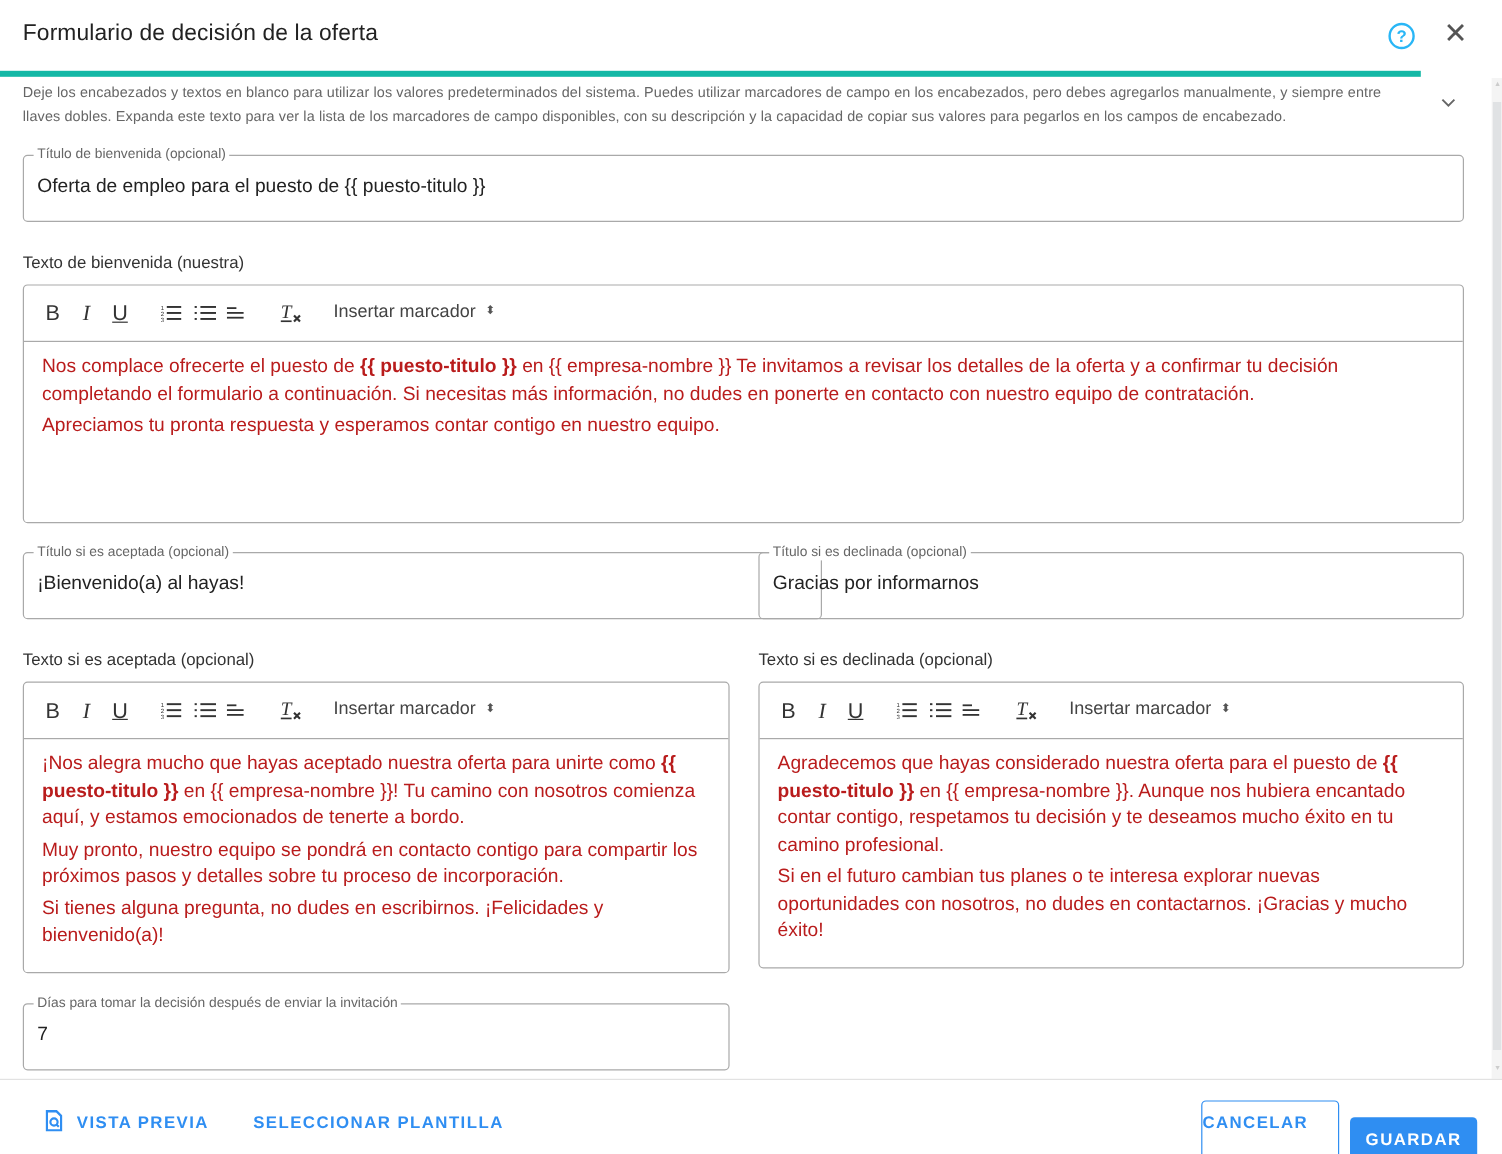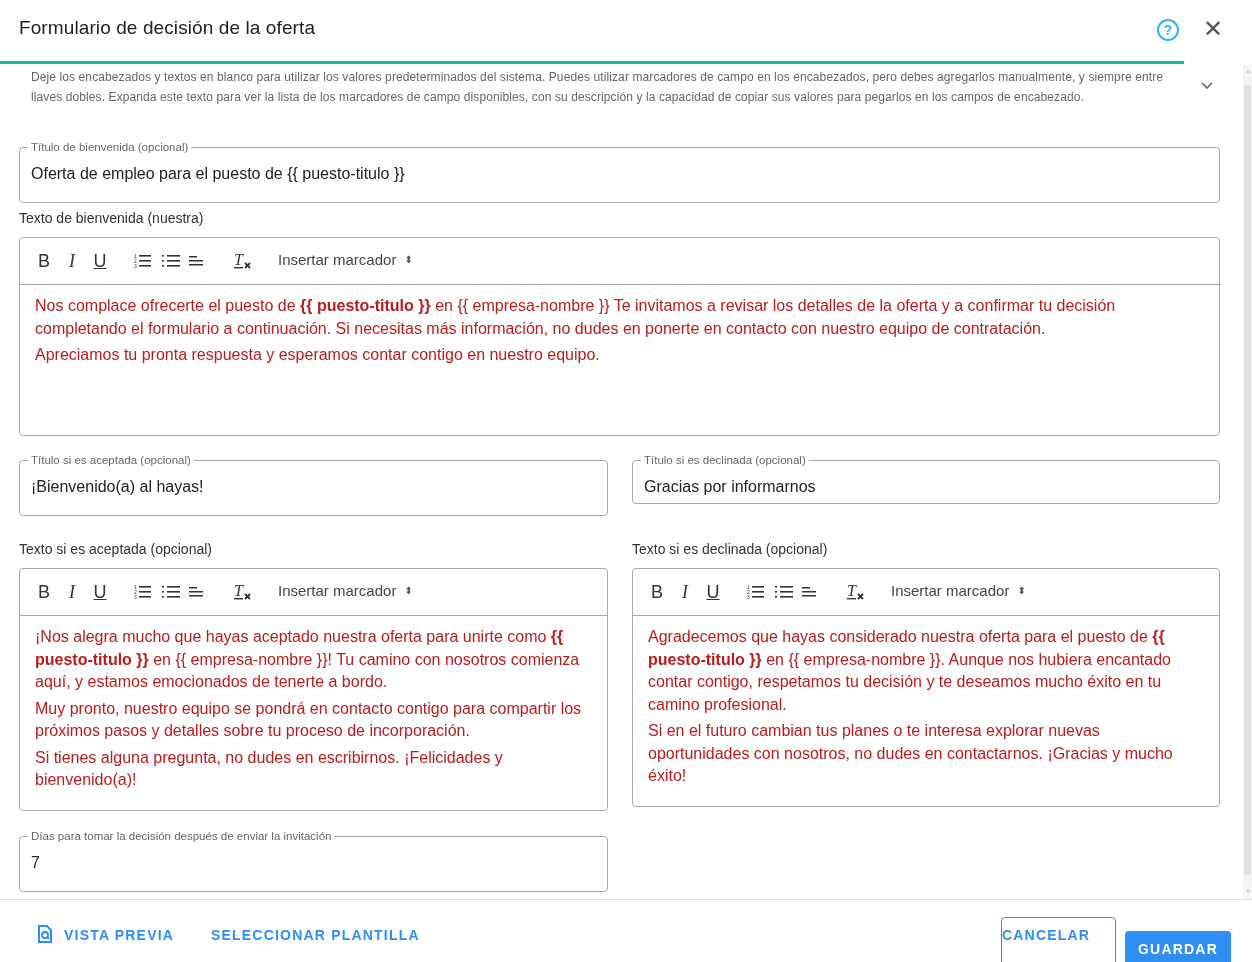--- a/index.html
+++ b/index.html
@@ -1,30 +1,30 @@
 <!DOCTYPE html>
 <html><head>
 <meta charset="utf-8">
 <style>
   * { box-sizing: border-box; margin: 0; padding: 0; }
   html, body { width: 1252px; height: 962px; overflow: hidden; background: #fff; }
   body { font-family: "Liberation Sans", sans-serif; color: #222; position: relative; }
 
-  .header { position: absolute; left: 0; top: 0; width: 1184px; height: 64px; border-bottom: 3px solid #14b8a6; }
+  .header { position: absolute; left: 0; top: 0; width: 1184px; height: 64px; border-bottom: 5px solid #14b8a6; }
   .title { position: absolute; left: 19px; top: 17px; font-size: 19px; color: #222; font-weight: 500; letter-spacing: 0.1px; }
   .help-btn { position: absolute; left: 1157px; top: 19px; width: 22px; height: 22px; border: 2px solid #29b6f6; border-radius: 50%; color: #29b6f6; font-size: 14px; font-weight: bold; text-align: center; line-height: 18px; cursor: pointer; }
   .close-btn { position: absolute; left: 1203px; top: 18px; width: 20px; height: 22px; font-size: 24px; color: #555; line-height: 22px; text-align: center; cursor: pointer; font-weight: 300; }
 
   .scroll-area { position: absolute; left: 0; top: 65px; width: 1252px; height: 834px; overflow: hidden; }
   .scrollbar { position: absolute; left: 1243px; top: 65px; width: 9px; height: 834px; background: #f4f4f4; }
   .scrollbar .thumb { position: absolute; left: 1px; top: 20px; width: 7px; height: 790px; background: #e0e2e4; }
   .scroll-up { position: absolute; left: 1245px; top: 68px; font-size: 6px; color: #ccc; }
   .scroll-down { position: absolute; left: 1245px; top: 888px; font-size: 6px; color: #ccc; }
 
-  .info { position: absolute; left: 19px; top: 2px; width: 1160px; font-size: 12px; line-height: 20px; color: #666; letter-spacing: 0.1px; margin-left: 12px; }
+  .info { position: absolute; left: 19px; top: 2px; width: 1160px; font-size: 12px; line-height: 20px; color: #666; letter-spacing: 0.1px; }
   .expand-chevron { position: absolute; left: 1199px; top: 12px; width: 16px; height: 16px; cursor: pointer; }
 
   .outlined { position: absolute; border: 1px solid #a9a9a9; border-radius: 4px; }
   .outlined .legend { position: absolute; left: 8px; top: -8px; padding: 0 3px; background: #fff; font-size: 11.5px; color: #666; line-height: 14px; }
   .outlined .value { position: absolute; left: 11px; top: 17px; font-size: 16px; color: #222; }
 
   .section-label { position: absolute; font-size: 14px; color: #333; }
 
   .editor { position: absolute; border: 1px solid #a9a9a9; border-radius: 4px; background: #fff; }
   .toolbar { height: 47px; border-bottom: 1px solid #a9a9a9; position: relative; }
@@ -56,21 +56,21 @@
   <div class="help-btn">?</div>
   <div class="close-btn">✕</div>
 </div>
 
 <div class="scroll-area">
   <div class="info">Deje los encabezados y textos en blanco para utilizar los valores predeterminados del sistema. Puedes utilizar marcadores de campo en los encabezados, pero debes agregarlos manualmente, y siempre entre llaves dobles. Expanda este texto para ver la lista de los marcadores de campo disponibles, con su descripción y la capacidad de copiar sus valores para pegarlos en los campos de encabezado.</div>
   <svg class="expand-chevron" viewBox="0 0 16 16">
       <path d="M3 6 L8 11 L13 6" fill="none" stroke="#666" stroke-width="1.6"></path>
     </svg>
 
-  <div class="outlined" style="left:19px; top:64px; width:1201px; height:56px;margin-top:18px;">
+  <div class="outlined" style="left:19px; top:64px; width:1201px; height:56px;">
     <span class="legend">Título de bienvenida (opcional)</span>
     <span class="value">Oferta de empleo para el puesto de {{ puesto-titulo }}</span>
   </div>
 
   <div class="section-label" style="left:19px; top:145px;">Texto de bienvenida (nuestra)</div>
   <div class="editor" style="left:19px; top:172px; width:1201px; height:199px;">
     <div class="toolbar">
       <div class="tb-btn tb-b">B</div>
       <div class="tb-btn tb-i">I</div>
       <div class="tb-btn tb-u">U</div>
@@ -109,25 +109,25 @@
           </svg>
         </div>
       <div class="tb-marker"><span>Insertar marcador</span><span class="arr">⬍</span></div>
     </div>
     <div class="content">
       <p><span>Nos complace ofrecerte el puesto de </span><b>{{ puesto-titulo }}</b><span> en {{ empresa-nombre }} Te invitamos a revisar los detalles de la oferta y a confirmar tu decisión completando el formulario a continuación. Si necesitas más información, no dudes en ponerte en contacto con nuestro equipo de contratación.</span></p>
       <p>Apreciamos tu pronta respuesta y esperamos contar contigo en nuestro equipo.</p>
     </div>
   </div>
 
-  <div class="outlined" style="left:19px; top:395px; width:589px; height:56px;">
+  <div class="outlined" style="left:19px; top:395px; width:666px; height:56px;">
     <span class="legend">Título si es aceptada (opcional)</span>
     <span class="value" style="left:11px;">¡Bienvenido(a) al hayas!</span>
   </div>
-  <div class="outlined" style="left:632px; top:395px; width:588px; height:44px;">
+  <div class="outlined" style="left:632px; top:395px; width:588px; height:56px;">
     <span class="legend">Título si es declinada (opcional)</span>
     <span class="value">Gracias por informarnos</span>
   </div>
 
   <div class="section-label" style="left:19px; top:476px;">Texto si es aceptada (opcional)</div>
   <div class="editor" style="left:19px; top:503px; width:589px; height:243px;">
     <div class="toolbar">
       <div class="tb-btn tb-b">B</div>
       <div class="tb-btn tb-i">I</div>
       <div class="tb-btn tb-u">U</div>

